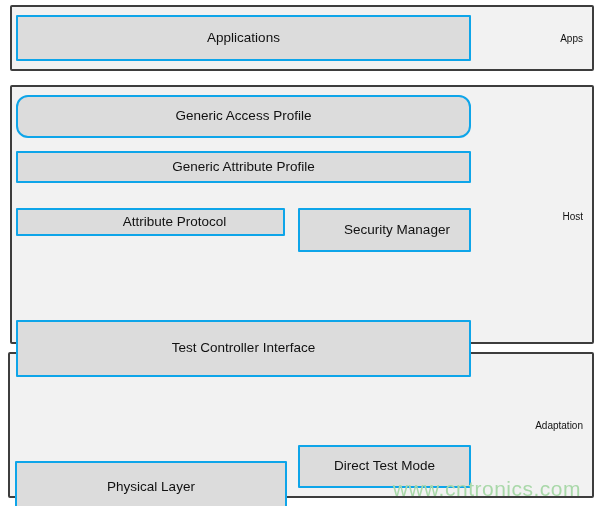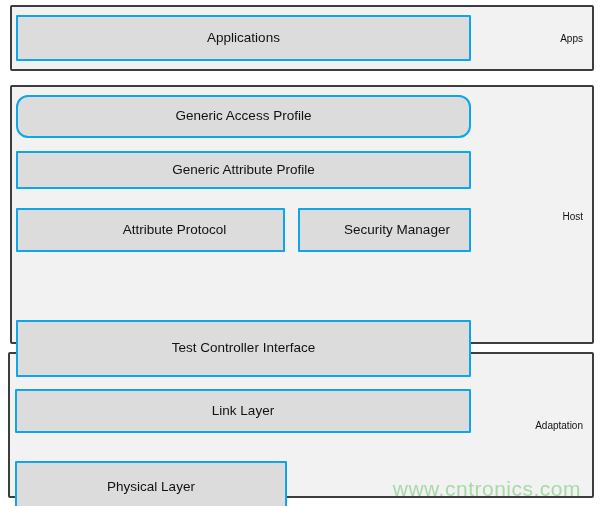--- a/index.html
+++ b/index.html
@@ -50,22 +50,22 @@
   .outer.host .section-label { top: 132px; transform: none; margin-top: -8px; margin-left: 6px; }
   .outer.controller .section-label { top: 50%; transform: translateY(-50%); }
 
   
   .outer.apps       { left: 10px; top: 5px;   width: 584px; height: 66px; }
   .outer.host       { left: 10px; top: 85px;  width: 584px; height: 259px; }
   .outer.controller { left: 8px;  top: 352px; width: 586px; height: 146px; }
 
   .block.applications { left: 16px; top: 15px;  width: 455px; height: 46px; }
   .block.gap          { left: 16px; top: 95px;  width: 455px; height: 43px; border-radius: 12px; }
-  .block.gatt         { left: 16px; top: 151px; width: 455px; height: 38px; }
-  .block.att          { left: 16px; top: 208px; width: 269px; height: 44px; padding-left: 48px; }
+  .block.gatt         { left: 16px; top: 151px; width: 455px; height: 32px; }
+  .block.att          { left: 16px; top: 208px; width: 269px; height: 28px; padding-left: 48px; }
   .block.smp          { left: 298px; top: 208px; width: 173px; height: 44px; padding-left: 25px; }
   .block.l2cap        { left: 16px; top: 264px; width: 455px; height: 44px; }
   .block.hci          { left: 16px; top: 320px; width: 455px; height: 57px; }
   .block.linklayer    { left: 15px; top: 389px; width: 456px; height: 44px; }
   .block.phy          { left: 15px; top: 445px; width: 272px; height: 52px; margin-top: 16px; }
   .block.dtm          { left: 298px; top: 445px; width: 173px; height: 43px; }
 
   .watermark {
     position: absolute;
     right: 19px;
@@ -100,20 +100,20 @@
 
   <div class="block gatt">Generic Attribute Profile</div>
 
   <div class="block att">Attribute Protocol</div>
 
   <div class="block smp">Security Manager</div>
 
 
   <div class="block hci">Test Controller Interface</div>
 
-  <div class="block linklayer">Link Layer</div>
 
   <div class="block phy">Physical Layer</div>
 
+  <div class="block dtm">Direct Test Mode</div>
 
   <span class="watermark">www.cntronics.com</span>
 
 </div>
 
 </body></html>

